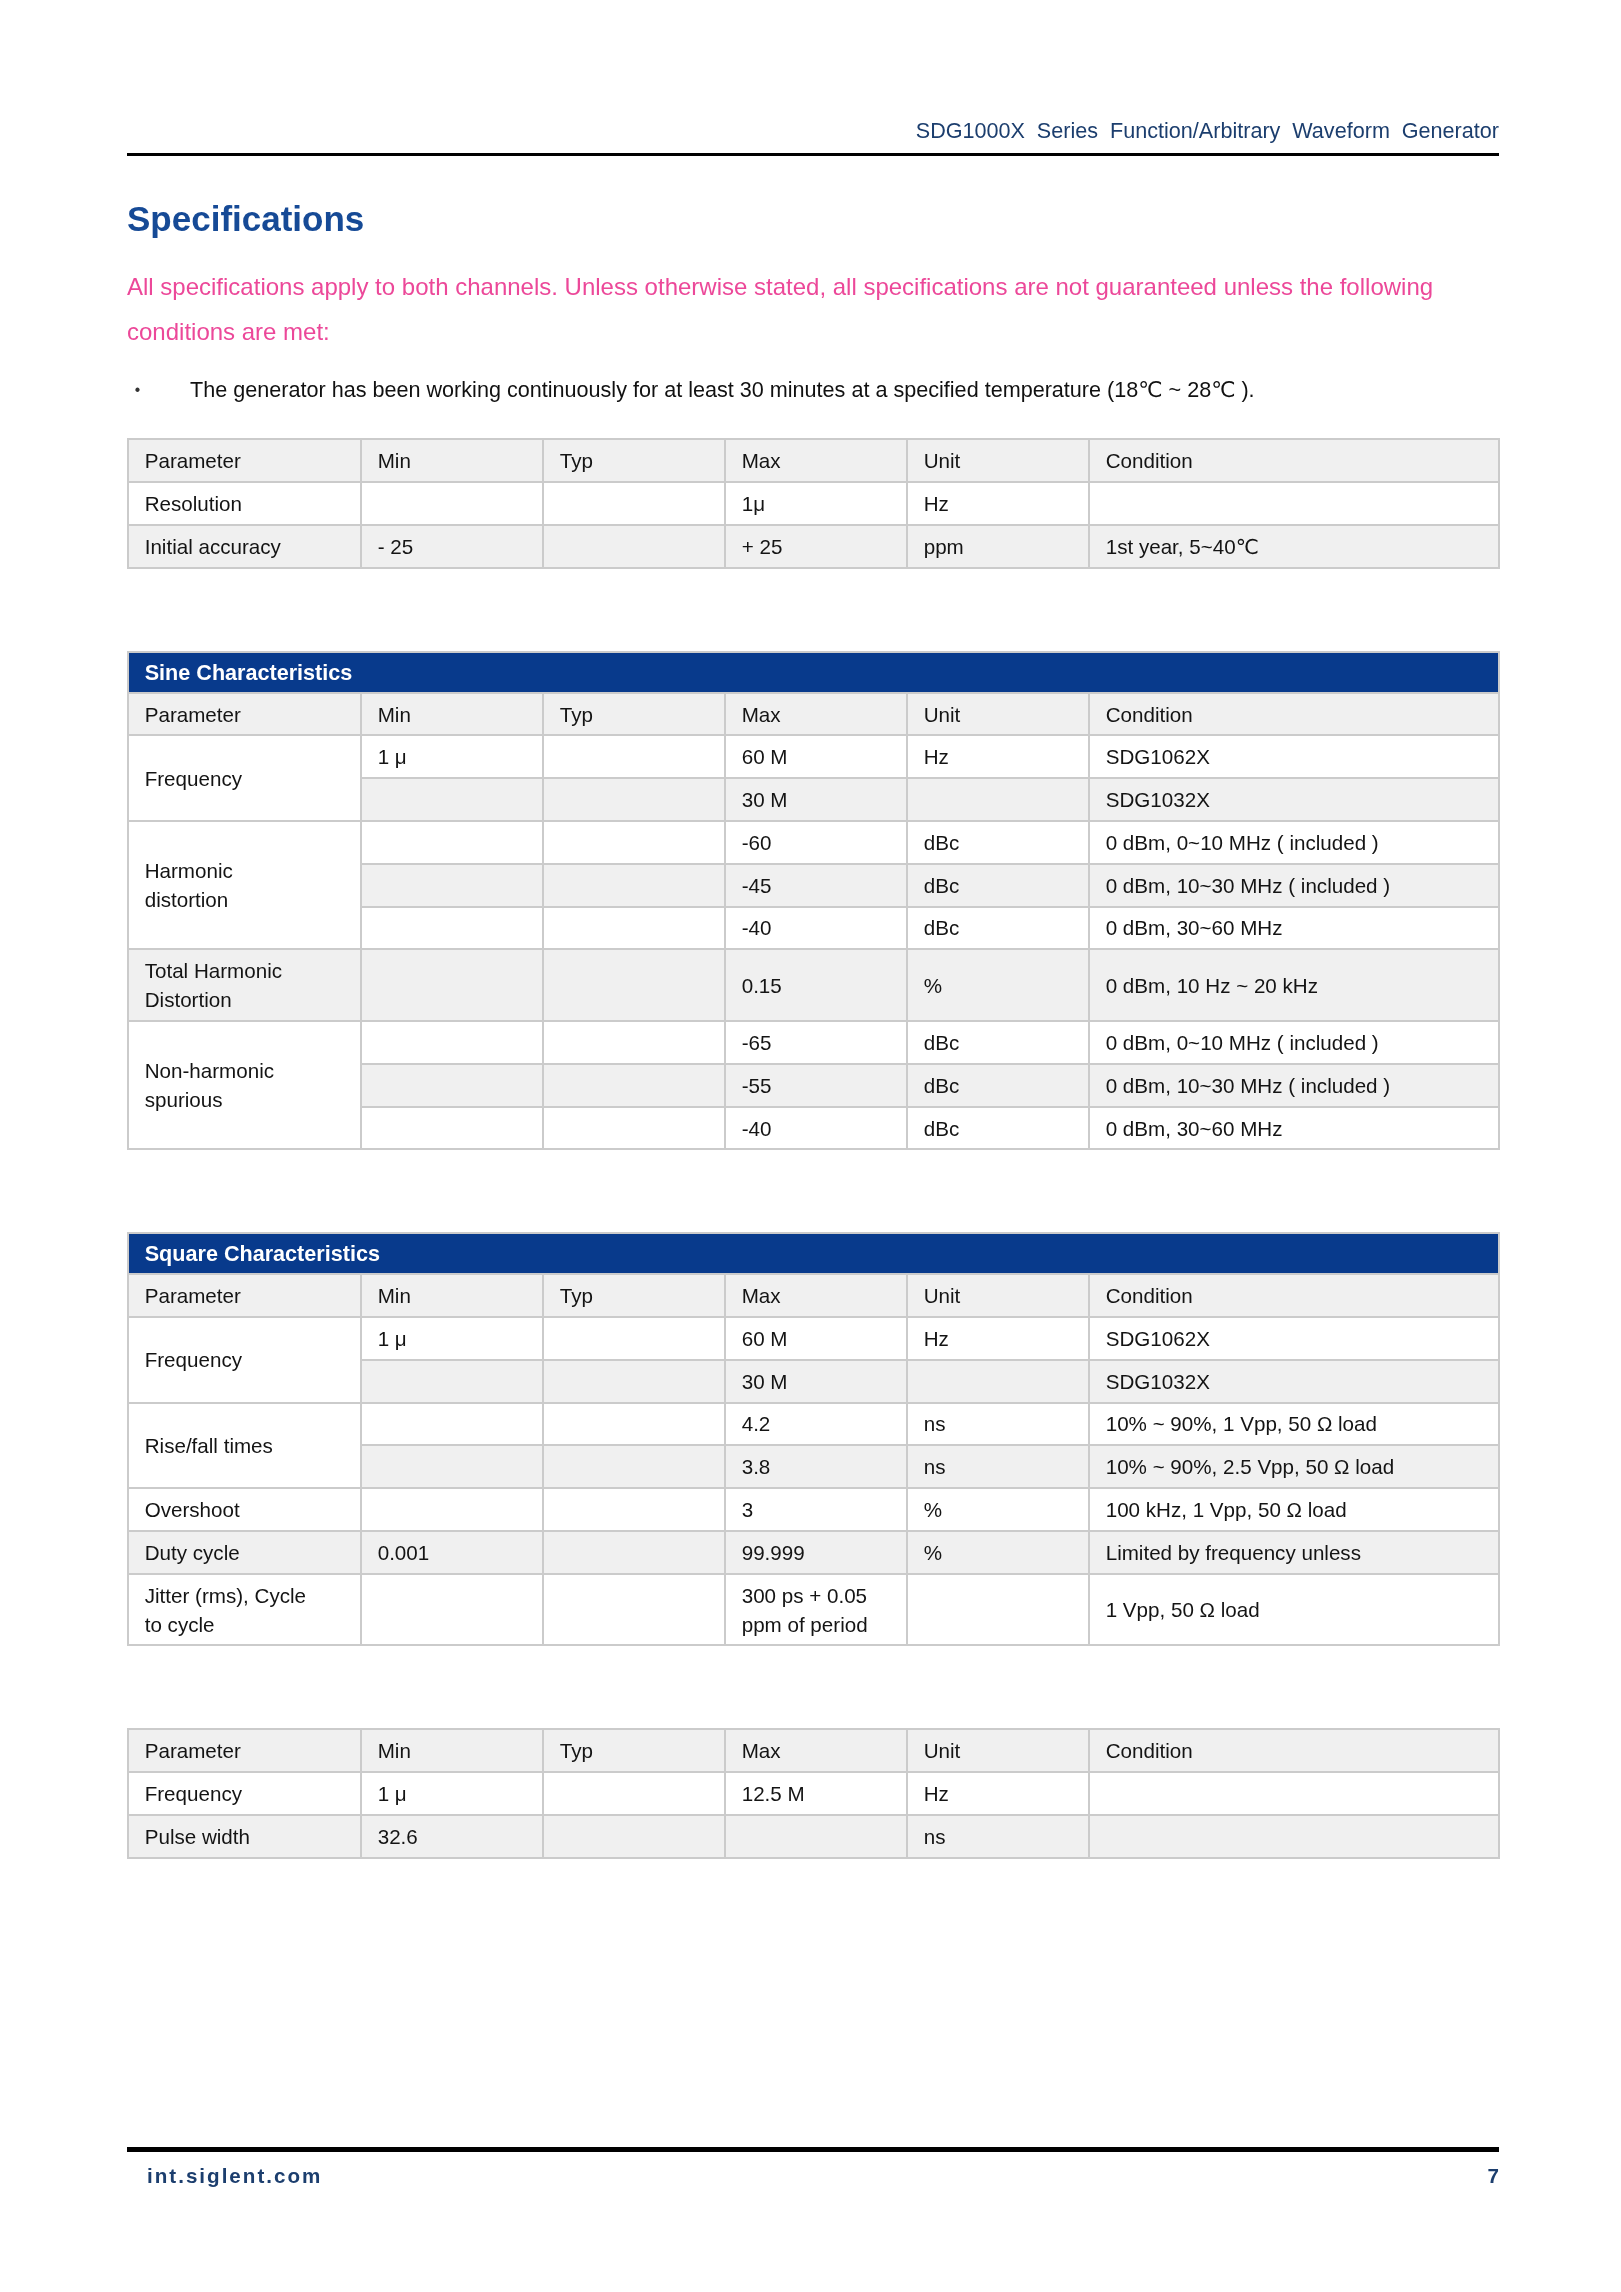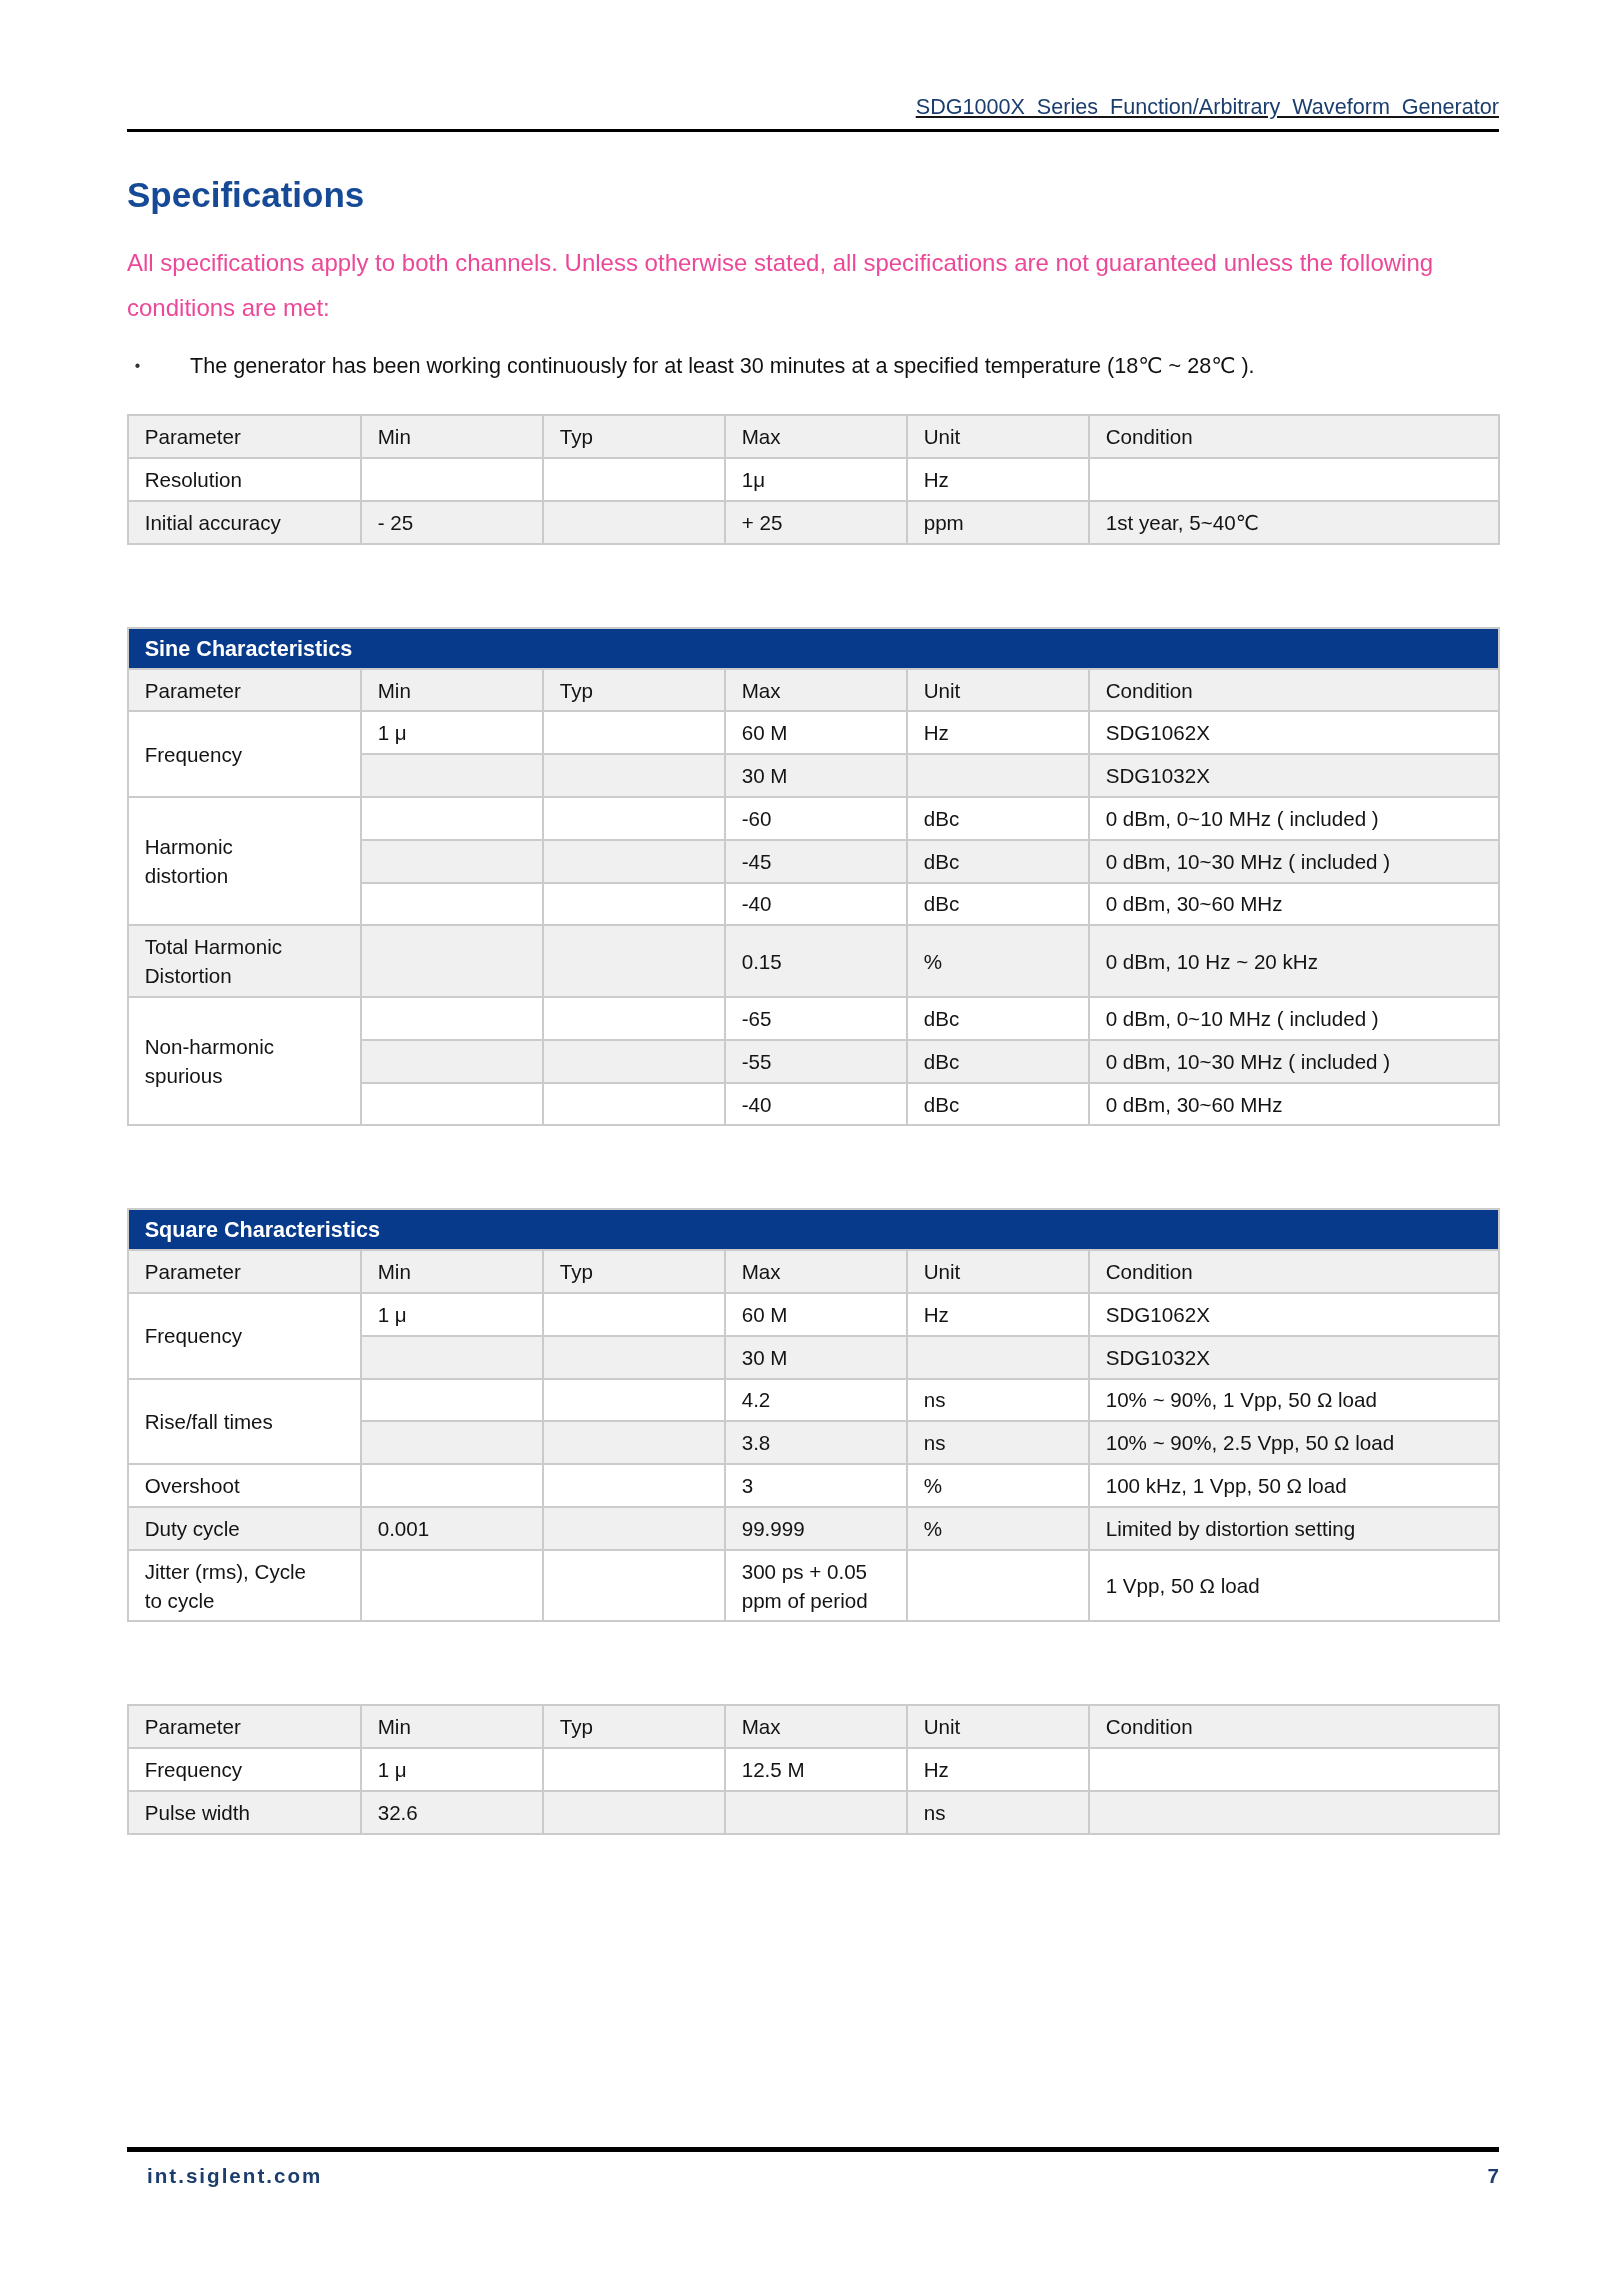--- a/index.html
+++ b/index.html
@@ -13,21 +13,21 @@
   *{box-sizing:border-box;margin:0;padding:0;}
   html,body{width:1621px;height:2293px;}
   body{
     background:#ffffff;
     font-family:"Liberation Sans","DejaVu Sans",sans-serif;
     color:var(--ink);
     position:relative;
     overflow:hidden;
   }
   .content{width:1372px;margin-left:127px;position:relative;}
-  .doc-header{padding-top:94px;text-decoration:underline;}
+  .doc-header{padding-top:118px;}
   .doc-header-text{
     text-align:right;
     font-size:21.6px;
     color:var(--nav-blue);
     word-spacing:5.9px;
     font-weight:normal;
   }
   .header-rule{height:2.9px;background:#000;margin-top:8.8px;}
   .page-title{
     margin-top:43px;
@@ -319,21 +319,21 @@
             <td class="w">3</td>
             <td class="w">%</td>
             <td class="w">100 kHz, 1 Vpp, 50 Ω load</td>
           </tr>
           <tr>
             <td rowspan="1" class="param g">Duty cycle</td>
             <td class="g">0.001</td>
             <td class="g"></td>
             <td class="g">99.999</td>
             <td class="g">%</td>
-            <td class="g">Limited by distortion setting</td>
+            <td class="g">Limited by frequency unless</td>
           </tr>
           <tr>
             <td rowspan="1" class="param w">Jitter (rms), Cycle to cycle</td>
             <td class="w"></td>
             <td class="w"></td>
             <td class="w">300 ps + 0.05 ppm of period</td>
             <td class="w"></td>
             <td class="w">1 Vpp, 50 Ω load</td>
           </tr>
         </tbody>

